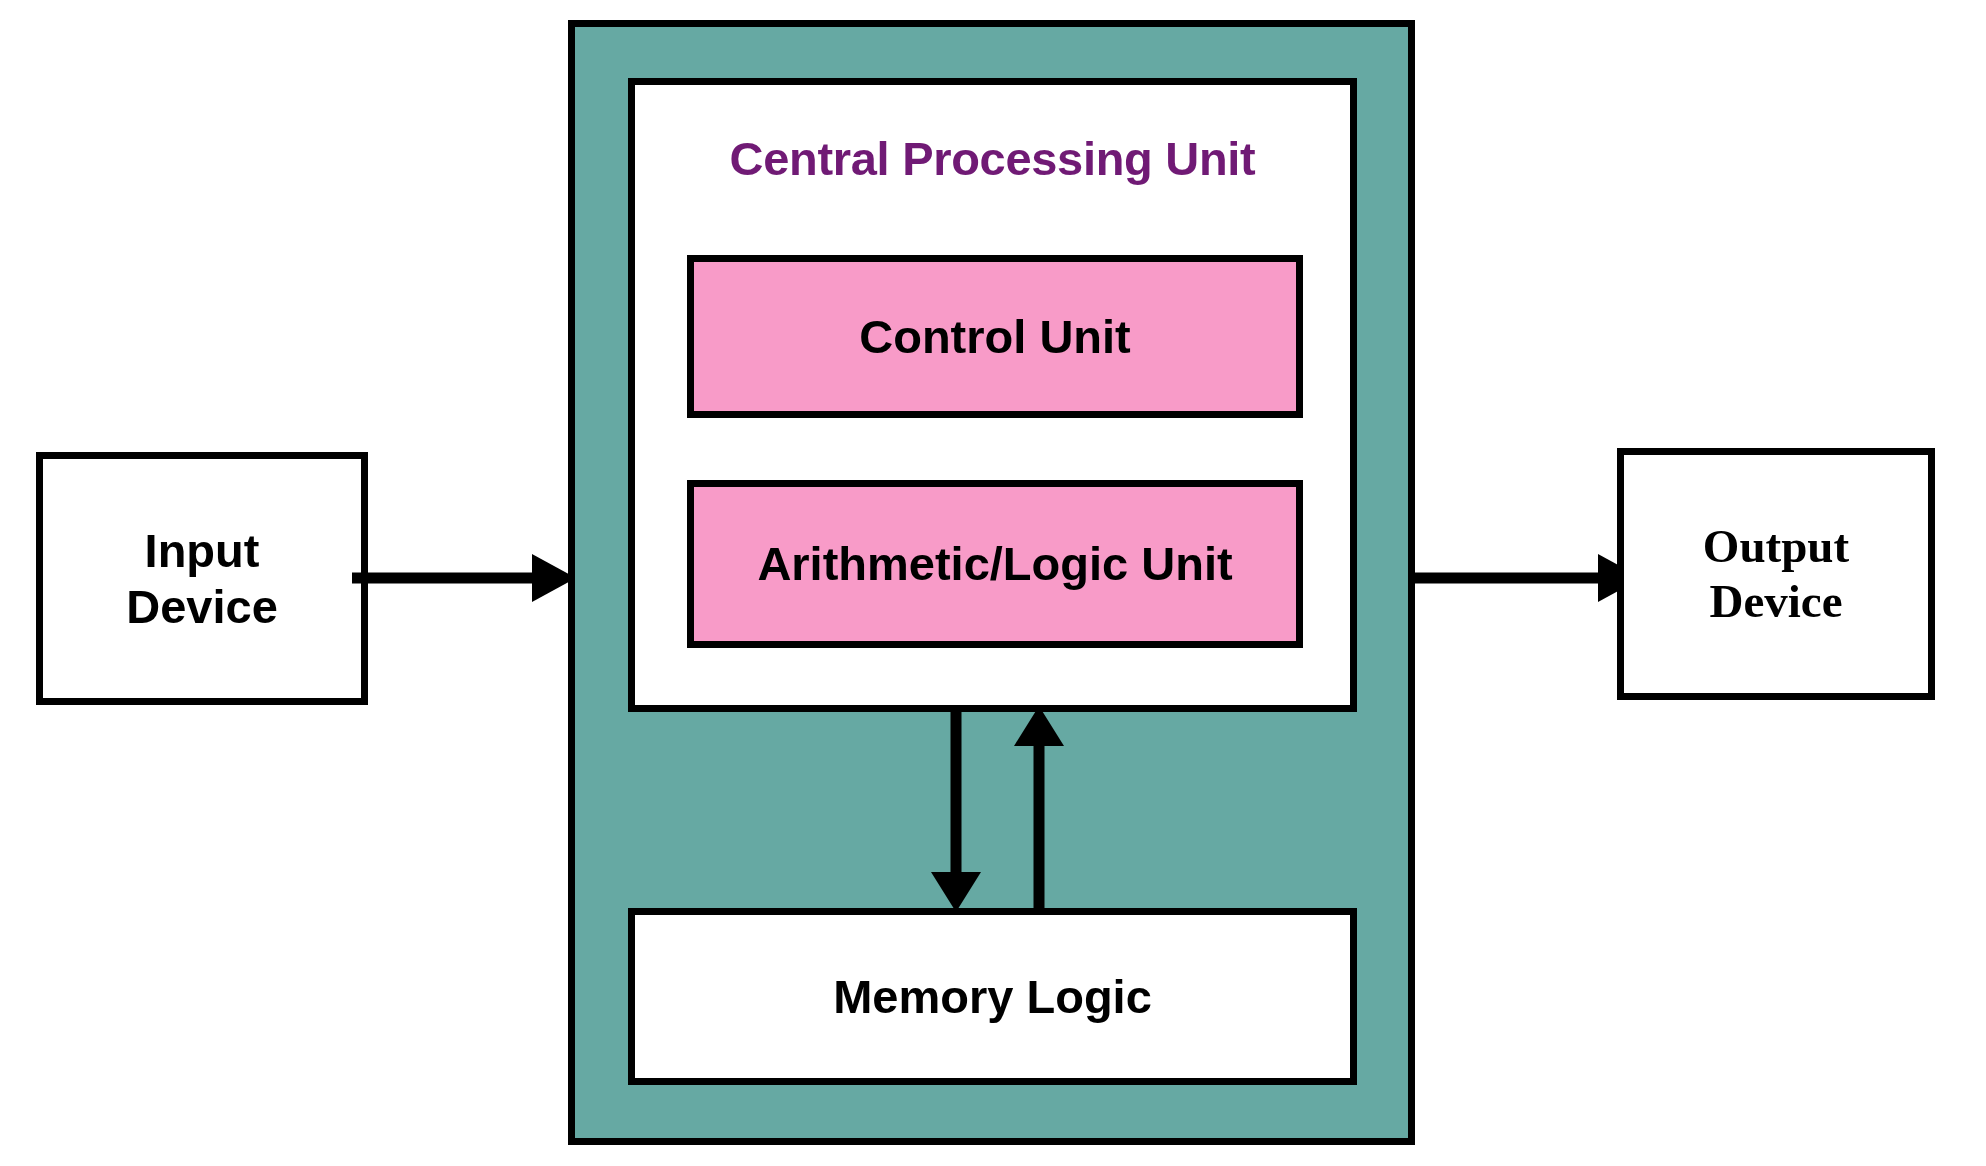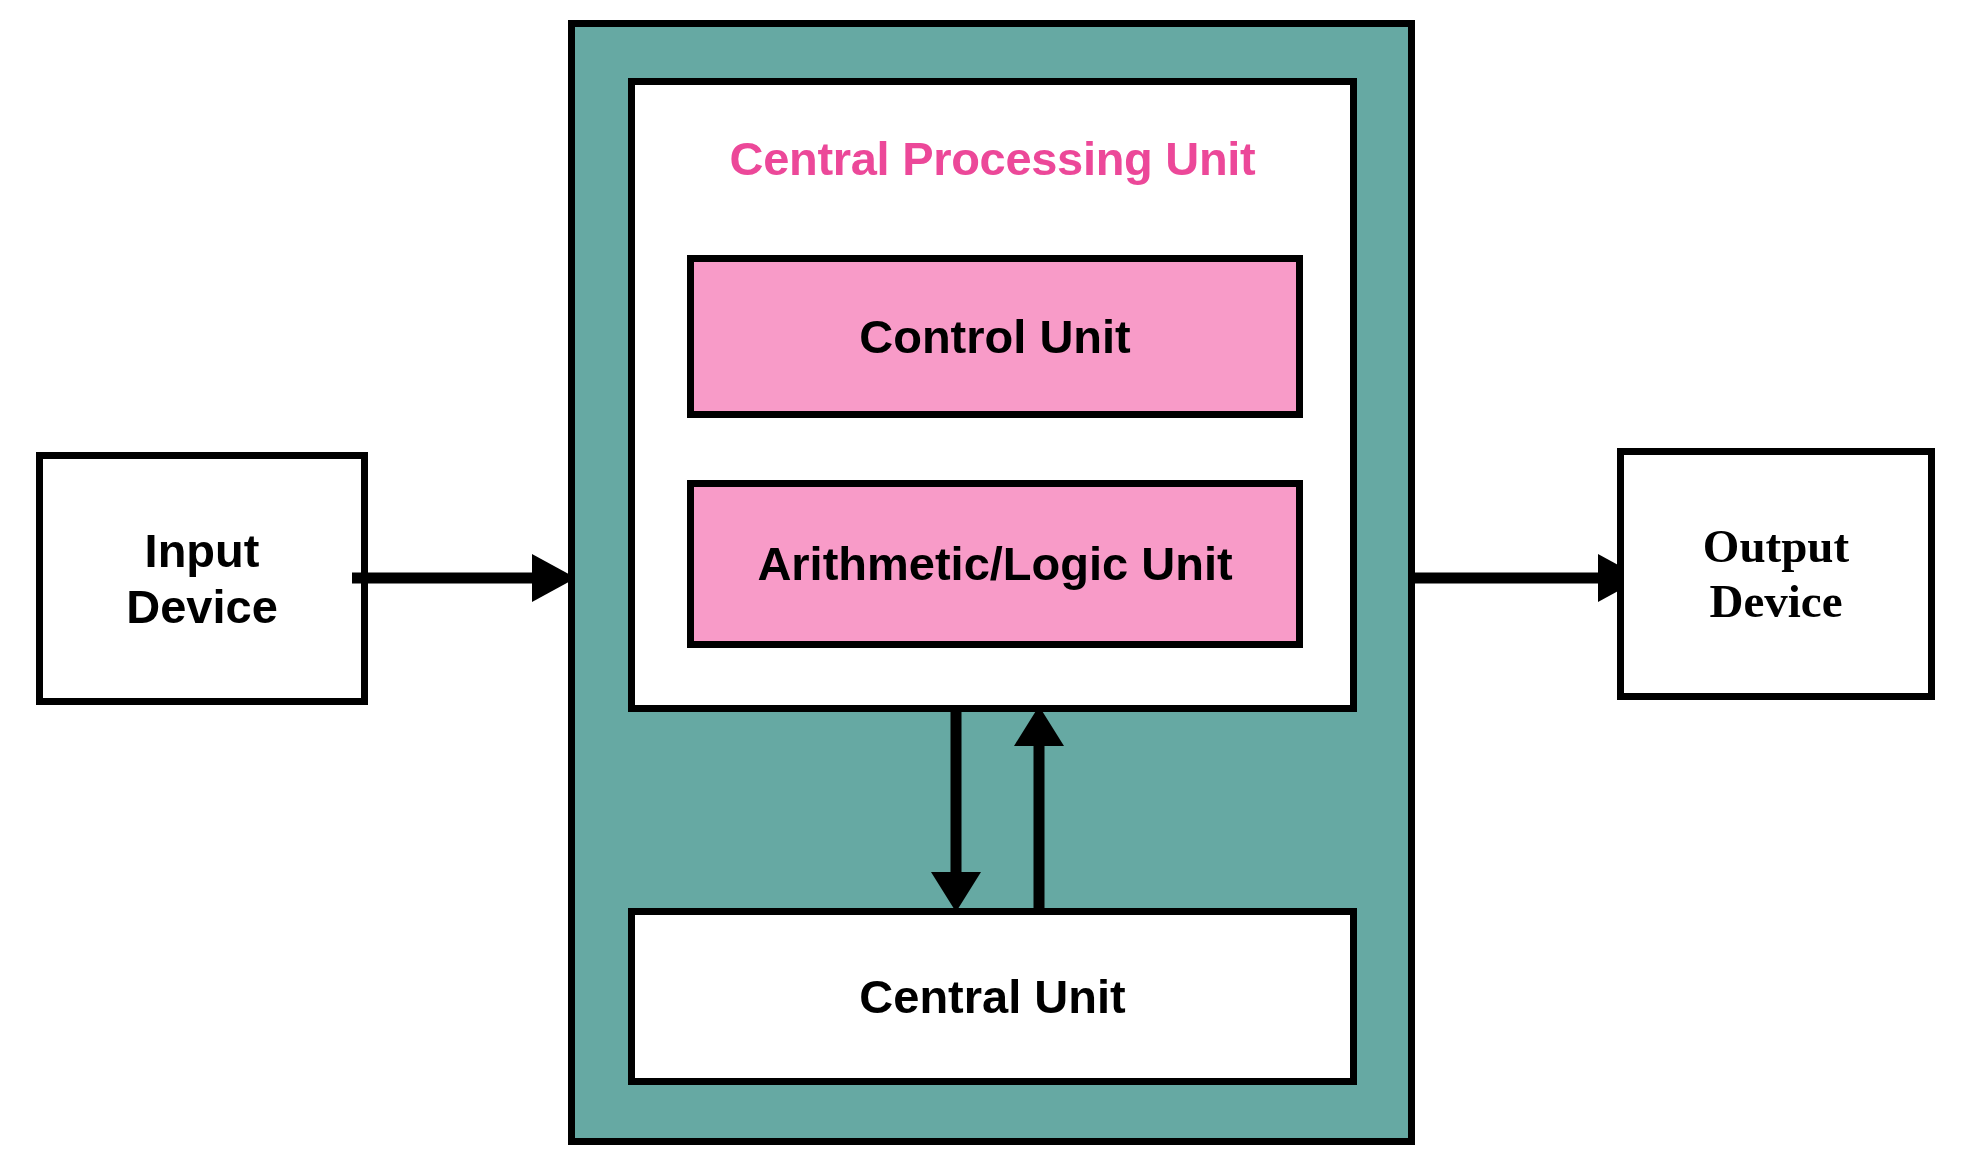--- a/index.html
+++ b/index.html
@@ -55,21 +55,21 @@
     display: block;
   }
   #cpu-title {
     position: absolute;
     left: 0;
     right: 0;
     top: 46px;
     text-align: center;
     font-size: 47px;
     font-weight: bold;
-    color: #ec4899;
+    color: #701a75;
     letter-spacing: -0.3px;
   }
 
   
   #control-unit {
     left: 687px;
     top: 255px;
     width: 616px;
     height: 163px;
     font-size: 47px;
@@ -154,21 +154,21 @@
     <line x1="31" y1="0" x2="31" y2="172" stroke="#000000" stroke-width="11"></line>
     <polygon points="6,166 56,166 31,206" fill="#000000"></polygon>
   </svg>
 
   <svg class="arrow-svg" id="arrow-memory-to-cpu" viewBox="0 0 62 206">
     <line x1="31" y1="206" x2="31" y2="34" stroke="#000000" stroke-width="11"></line>
     <polygon points="6,40 56,40 31,0" fill="#000000"></polygon>
   </svg>
 
   <div class="box box-white" id="memory-unit">
-    <span>Central Unit</span>
+    <span>Memory Logic</span>
   </div>
 
   <svg class="arrow-svg" id="arrow-cpu-to-output" viewBox="0 0 232 60">
     <line x1="0" y1="30" x2="194" y2="30" stroke="#000000" stroke-width="11"></line>
     <polygon points="188,6 232,30 188,54" fill="#000000"></polygon>
   </svg>
 
   <div class="box box-white" id="output-device">
     <div>
       <span>Output</span><br>

